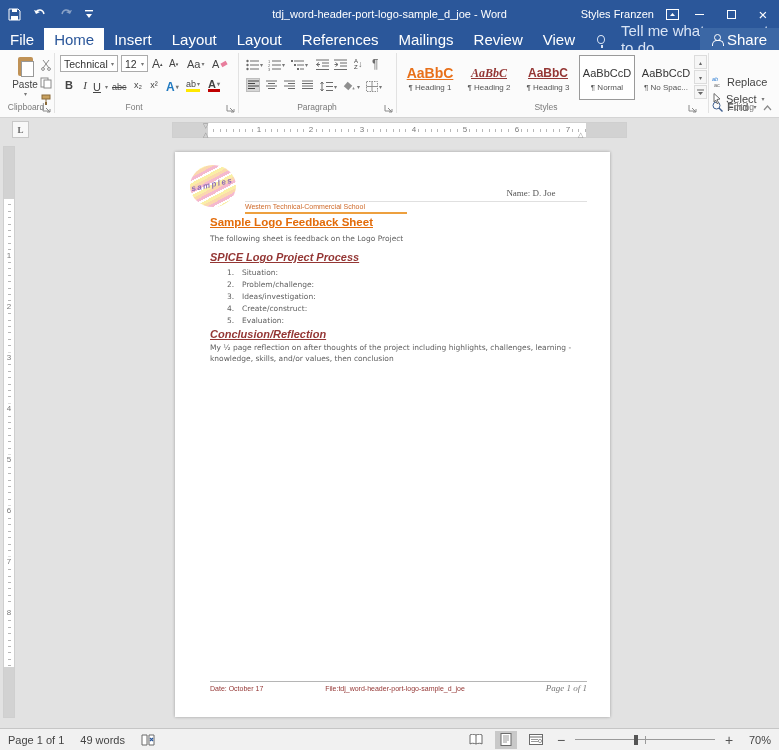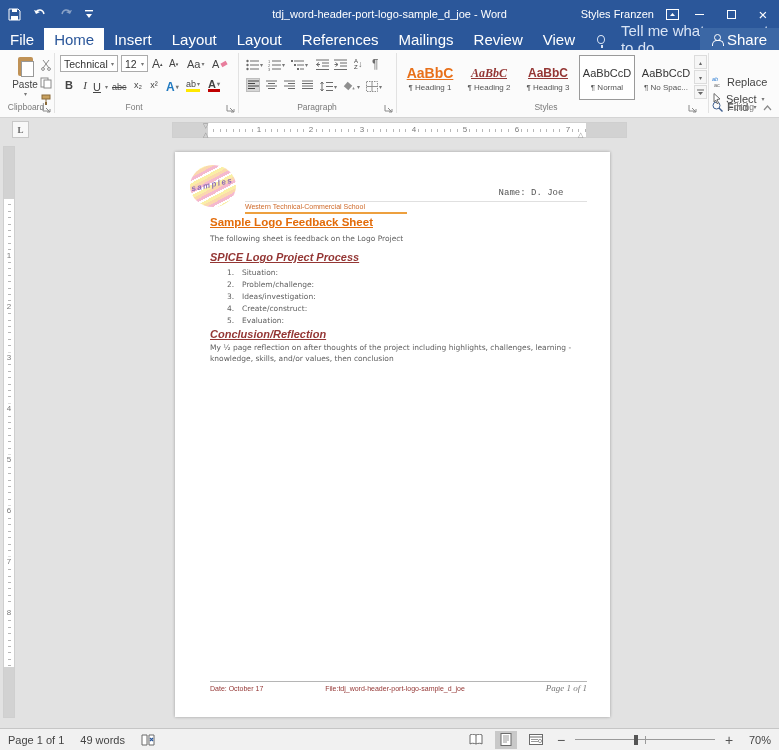--- a/index.html
+++ b/index.html
@@ -77,21 +77,21 @@
   .vnum { position:absolute; left:0; right:0; text-align:center; font-size:8px; color:#7a7a7a; background:#fff; transform:translateY(-50%); }
 
   
   .page { position:absolute; left:175px; top:34px; width:435px; height:565px; background:#fff; box-shadow:0 0 3px rgba(0,0,0,.3); }
   .logo { position:absolute; left:15px; top:13px; width:48px; height:44px; }
   .logo-circle { width:46px; height:42px; border-radius:50%;
     background:repeating-linear-gradient(-28deg,#f5b9ce 0 3px,#fbd8ae 3px 6px,#faefa6 6px 9px,#ffffff 9px 11px); }
   .logo-word { position:absolute; left:1px; top:15px; font-size:8px; font-weight:bold; font-style:italic; letter-spacing:1.5px; color:#8f6fb5; transform:rotate(-12deg); }
   .doc-title { position:absolute; left:70px; top:30px; font-size:15px; font-weight:bold; font-style:italic; color:#76a356; letter-spacing:.3px; }
   .title-line { position:absolute; left:70px; top:49px; width:342px; height:1px; background:#ababab; border-bottom:1px solid #e0e0e0; }
-  .doc-name { position:absolute; left:300px; top:36px; width:112px; text-align:center; font-size:9px; color:#555; font-family:Liberation Mono, monospace; }
+  .doc-name { position:absolute; left:300px; top:36px; width:112px; text-align:center; font-size:9px; color:#555; font-family:Liberation Serif, serif; }
   .doc-school { position:absolute; left:70px; top:51px; font-size:7px; color:#cf6a2a; }
   .school-line { position:absolute; left:70px; top:60px; width:162px; height:2px; background:#eda03f; }
   .doc-h1 { position:absolute; left:35px; top:64px; font-size:11.5px; font-weight:bold; color:#e36c0a; text-decoration:underline; }
   .tech { font-family:"DejaVu Sans",sans-serif; color:#5f5f5f; }
   .doc-intro { position:absolute; left:35px; top:82px; font-size:7.5px; }
   .doc-h2 { position:absolute; left:35px; font-size:11px; font-weight:bold; font-style:italic; color:#943634; text-decoration:underline; }
   .li { position:absolute; left:52px; font-size:7.5px; }
   .li .num { display:inline-block; width:15px; }
   .doc-body { position:absolute; left:35px; top:190px; width:377px; font-size:7.5px; line-height:11px; }
   .foot-line { position:absolute; left:35px; top:529px; width:377px; height:1px; background:#b5b5b5; }

